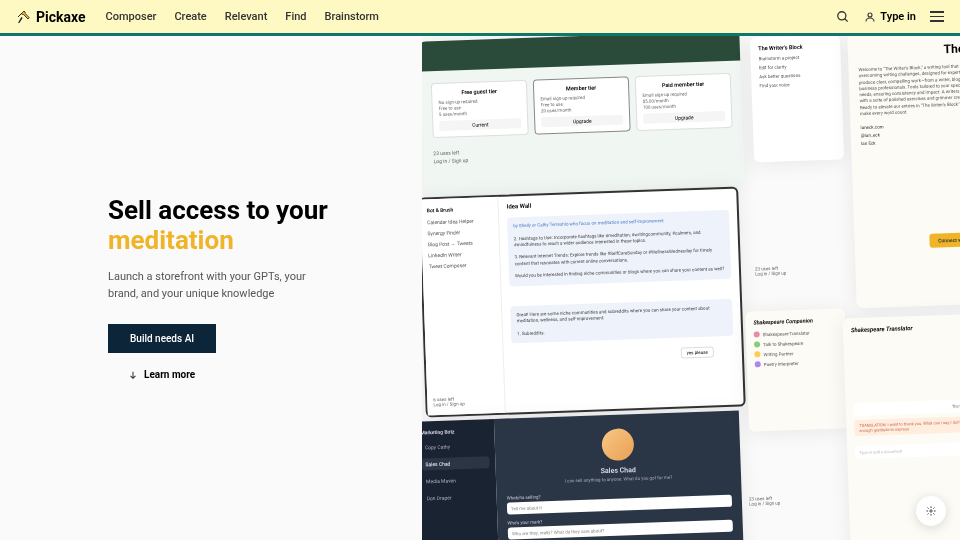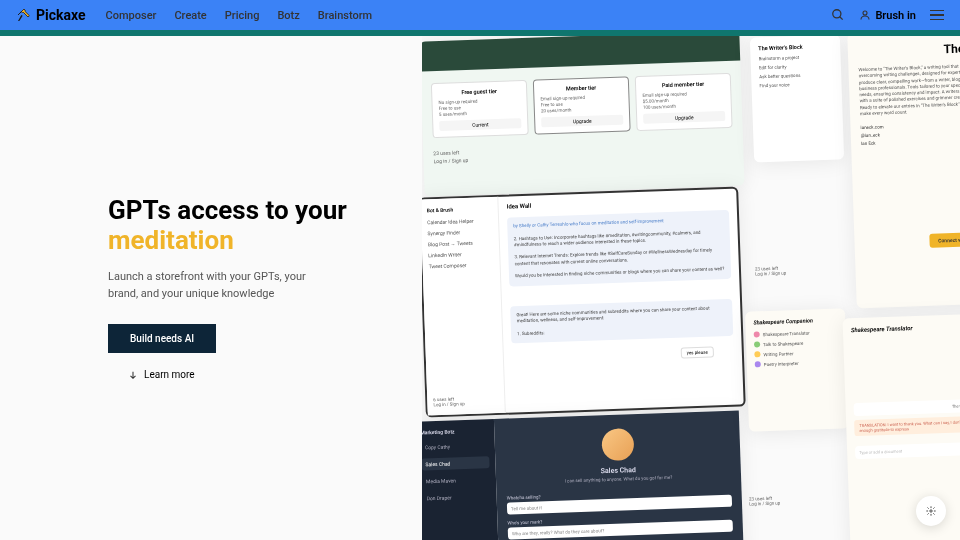--- a/index.html
+++ b/index.html
@@ -1,33 +1,33 @@
 <!DOCTYPE html>
 <html><head>
 <meta charset="utf-8">
 <style>
 *{margin:0;padding:0;box-sizing:border-box;font-family:-apple-system,BlinkMacSystemFont,"Segoe UI",Roboto,sans-serif}
 body{width:960px;height:540px;overflow:hidden;background:#fafafa;position:relative}
-.header{height:36px;background:#3b82f6;border-bottom:6px solid #0f766e;display:flex;align-items:center;padding:12px 16px;justify-content:space-between}
+.header{height:36px;background:#fef9c3;border-bottom:3px solid #0f766e;display:flex;align-items:center;padding:12px 16px;justify-content:space-between}
 .header-left{display:flex;align-items:center;gap:20px}
 .logo{display:flex;align-items:center;gap:4px;font-weight:700;font-size:14px}
 .logo-icon{width:16px;height:16px}
 .nav-links{display:flex;gap:18px}
 .nav-link{font-size:11px;color:#333;font-weight:500;cursor:pointer}
 .header-right{display:flex;align-items:center;gap:14px}
 .signin{font-size:11px;font-weight:600;display:flex;align-items:center;gap:4px}
 .hamburger{display:flex;flex-direction:column;gap:3px;cursor:pointer}
 .hamburger span{width:14px;height:1.5px;background:#333}
 .hero{display:flex;align-items:center;padding:0 0 0 0;height:504px}
 .hero-left{width:44%;padding-left:108px;padding-right:40px}
 .hero-title{font-size:26px;font-weight:700;line-height:1.15;margin-bottom:14px}
 .hero-title .yellow{color:#f0b429}
 .hero-sub{font-size:11px;color:#555;line-height:1.5;max-width:210px;margin-bottom:22px}
 .hero-cta{background:#0d2538;color:#fff;font-size:10px;font-weight:500;padding:9px 22px;border:none;cursor:pointer;margin-bottom:16px}
-.hero-learn{display:flex;align-items:center;gap:6px;font-size:10px;font-weight:400;cursor:pointer;margin-left:20px}
+.hero-learn{display:flex;align-items:center;gap:6px;font-size:10px;font-weight:700;cursor:pointer;margin-left:20px}
 .hero-right{flex:1;position:relative;height:100%;overflow:hidden}
 .panel{position:absolute;background:#fff;border-radius:6px;box-shadow:0 2px 20px rgba(0,0,0,0.08);font-size:6px;transform:rotate(-2deg)}
 
 .p1{top:0;left:0;width:320px;height:155px;background:#f0f7f2}
 .p1-head{height:30px;background:#2a4a3a;border-radius:6px 6px 0 0}
 .p1-tiers{display:flex;gap:6px;padding:12px 10px}
 .tier{flex:1;border:1px solid #ddd;border-radius:4px;padding:6px;font-size:5px;background:#fff}
 .tier.sel{border-color:#888}
 .tier-title{font-weight:600;text-align:center;margin-bottom:4px;font-size:5.5px}
 .tier-line{color:#666;font-size:4.5px;margin:1px 0}
@@ -93,49 +93,49 @@
     <div class="logo">
       <svg class="logo-icon" viewBox="0 0 24 24">
           <path d="M3 12 L12 3 L14 5 L13 6 L20 13 L18 15 L11 8 L10 9 L8 7 Z" fill="#f0b429" stroke="#1a1a1a" stroke-width="1.2"></path>
           <path d="M8 12 L3 21 L5 21 L10 13 Z" fill="#1a1a1a"></path>
         </svg>
       <span>Pickaxe</span>
     </div>
     <div class="nav-links">
       <span class="nav-link">Composer</span>
       <span class="nav-link">Create</span>
-      <span class="nav-link">Pricing</span>
-      <span class="nav-link">Botz</span>
+      <span class="nav-link">Relevant</span>
+      <span class="nav-link">Find</span>
       <span class="nav-link">Brainstorm</span>
     </div>
   </div>
   <div class="header-right">
     <svg width="14" height="14" viewBox="0 0 24 24" fill="none" stroke="#333" stroke-width="2.2">
         <circle cx="10" cy="10" r="7"></circle>
         <line x1="20" y1="20" x2="15" y2="15"></line>
       </svg>
     <div class="signin">
       <svg width="12" height="12" viewBox="0 0 24 24" fill="none" stroke="#333" stroke-width="2.2">
           <circle cx="12" cy="8" r="4"></circle>
           <path d="M4 21c0-4 4-7 8-7s8 3 8 7"></path>
         </svg>
-      <span>Brush in</span>
+      <span>Type in</span>
     </div>
     <div class="hamburger">
         <span></span>
         <span></span>
         <span></span>
       </div>
   </div>
 </div>
 
 <div class="hero">
   <div class="hero-left">
     <h1 class="hero-title">
-      <span>GPTs access to your</span><br>
+      <span>Sell access to your</span><br>
       <span class="yellow">meditation</span>
     </h1>
     <p class="hero-sub">Launch a storefront with your GPTs, your brand, and your unique knowledge</p>
     <button class="hero-cta">Build needs AI</button>
     <div class="hero-learn">
       <svg width="10" height="10" viewBox="0 0 24 24" fill="none" stroke="#333" stroke-width="2.5">
           <path d="M12 4v16M6 14l6 6 6-6"></path>
         </svg>
       <span>Learn more</span>
     </div>

